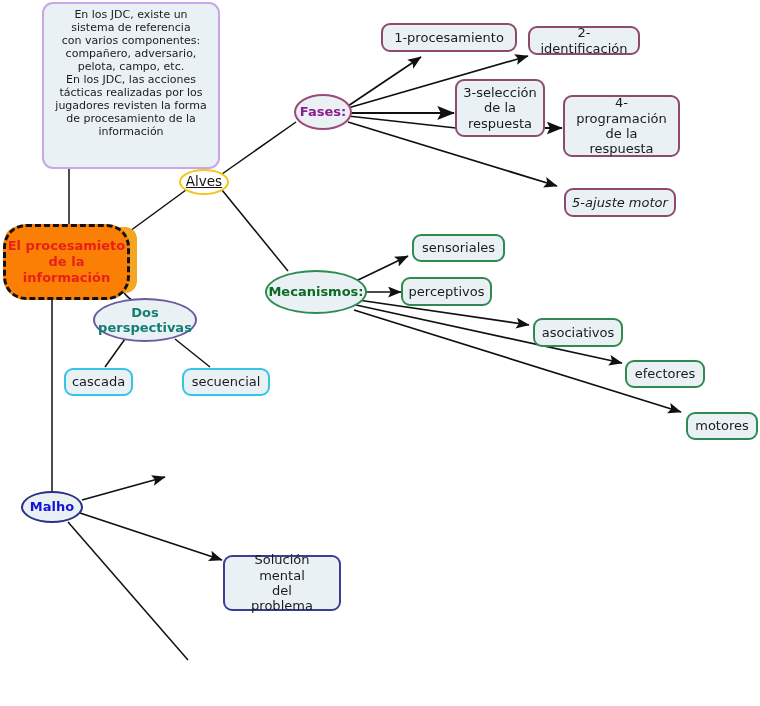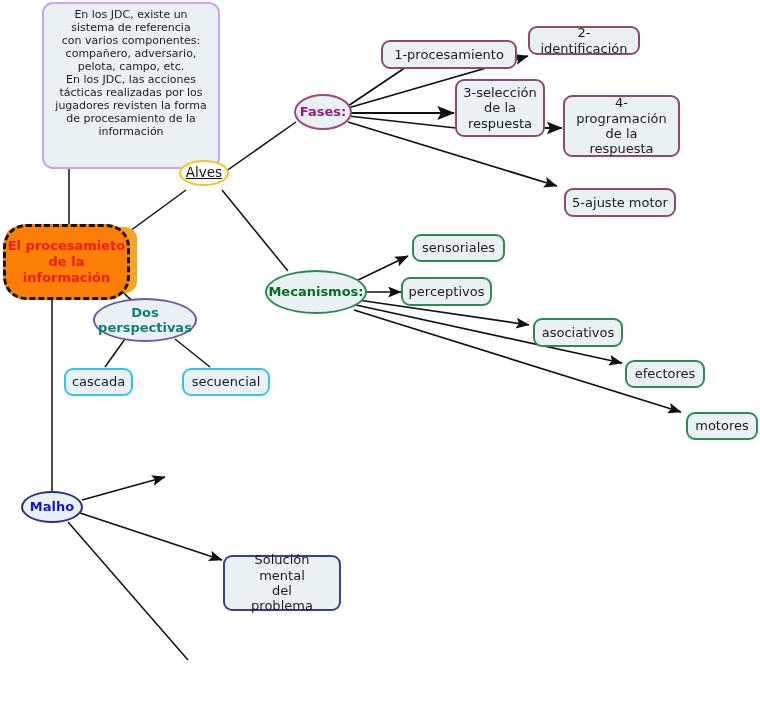--- a/index.html
+++ b/index.html
@@ -145,44 +145,44 @@
 tácticas realizadas por los
 jugadores revisten la forma
 de procesamiento de la
 información</div>
 
   <div class="central-wrap" style="left:5px; top:227px; width:132px; height:66px;"></div>
   <div class="central" style="left:3px; top:224px; width:127px; height:76px;border-radius:23px;">El procesamieto
 de la
 información</div>
 
-  <div class="node ell alves" style="left:179px; top:160px; width:50px; height:26px;text-decoration:underline;">Alves</div>
+  <div class="node ell alves" style="left:179px; top:169px; width:50px; height:26px;text-decoration:underline;">Alves</div>
 
   <div class="node ell fases" style="left:294px; top:94px; width:58px; height:36px;">Fases:</div>
 
   <div class="node ell dosper" style="left:93px; top:298px; width:104px; height:44px;">Dos
 perspectivas</div>
 
   <div class="node ell mecan" style="left:265px; top:270px; width:102px; height:44px;">Mecanismos:</div>
 
   <div class="node ell malho" style="left:21px; top:491px; width:62px; height:32px;">Malho</div>
 
-  <div class="node rbox purple" style="left:381px; top:23px; width:136px; height:29px;margin-top:17px;">1-procesamiento</div>
+  <div class="node rbox purple" style="left:381px; top:23px; width:136px; height:29px;">1-procesamiento</div>
 
   <div class="node rbox purple" style="left:528px; top:26px; width:112px; height:29px;">2-identificación</div>
 
   <div class="node rbox purple" style="left:455px; top:79px; width:90px; height:58px;">3-selección
 de la
 respuesta</div>
 
   <div class="node rbox purple" style="left:563px; top:95px; width:117px; height:62px;">4-programación
 de la
 respuesta</div>
 
-  <div class="node rbox purple" style="left:564px; top:188px; width:112px; height:29px;">5-ajuste motor</div>
+  <div class="node rbox purple" style="left:564px; top:188px; width:112px; height:29px;font-style:italic;">5-ajuste motor</div>
 
   <div class="node rbox cyan" style="left:64px; top:368px; width:69px; height:28px;">cascada</div>
 
   <div class="node rbox cyan" style="left:182px; top:368px; width:88px; height:28px;">secuencial</div>
 
   <div class="node rbox green" style="left:412px; top:234px; width:93px; height:28px;">sensoriales</div>
 
   <div class="node rbox green" style="left:401px; top:277px; width:91px; height:29px;">perceptivos</div>
 
   <div class="node rbox green" style="left:533px; top:318px; width:90px; height:29px;">asociativos</div>

